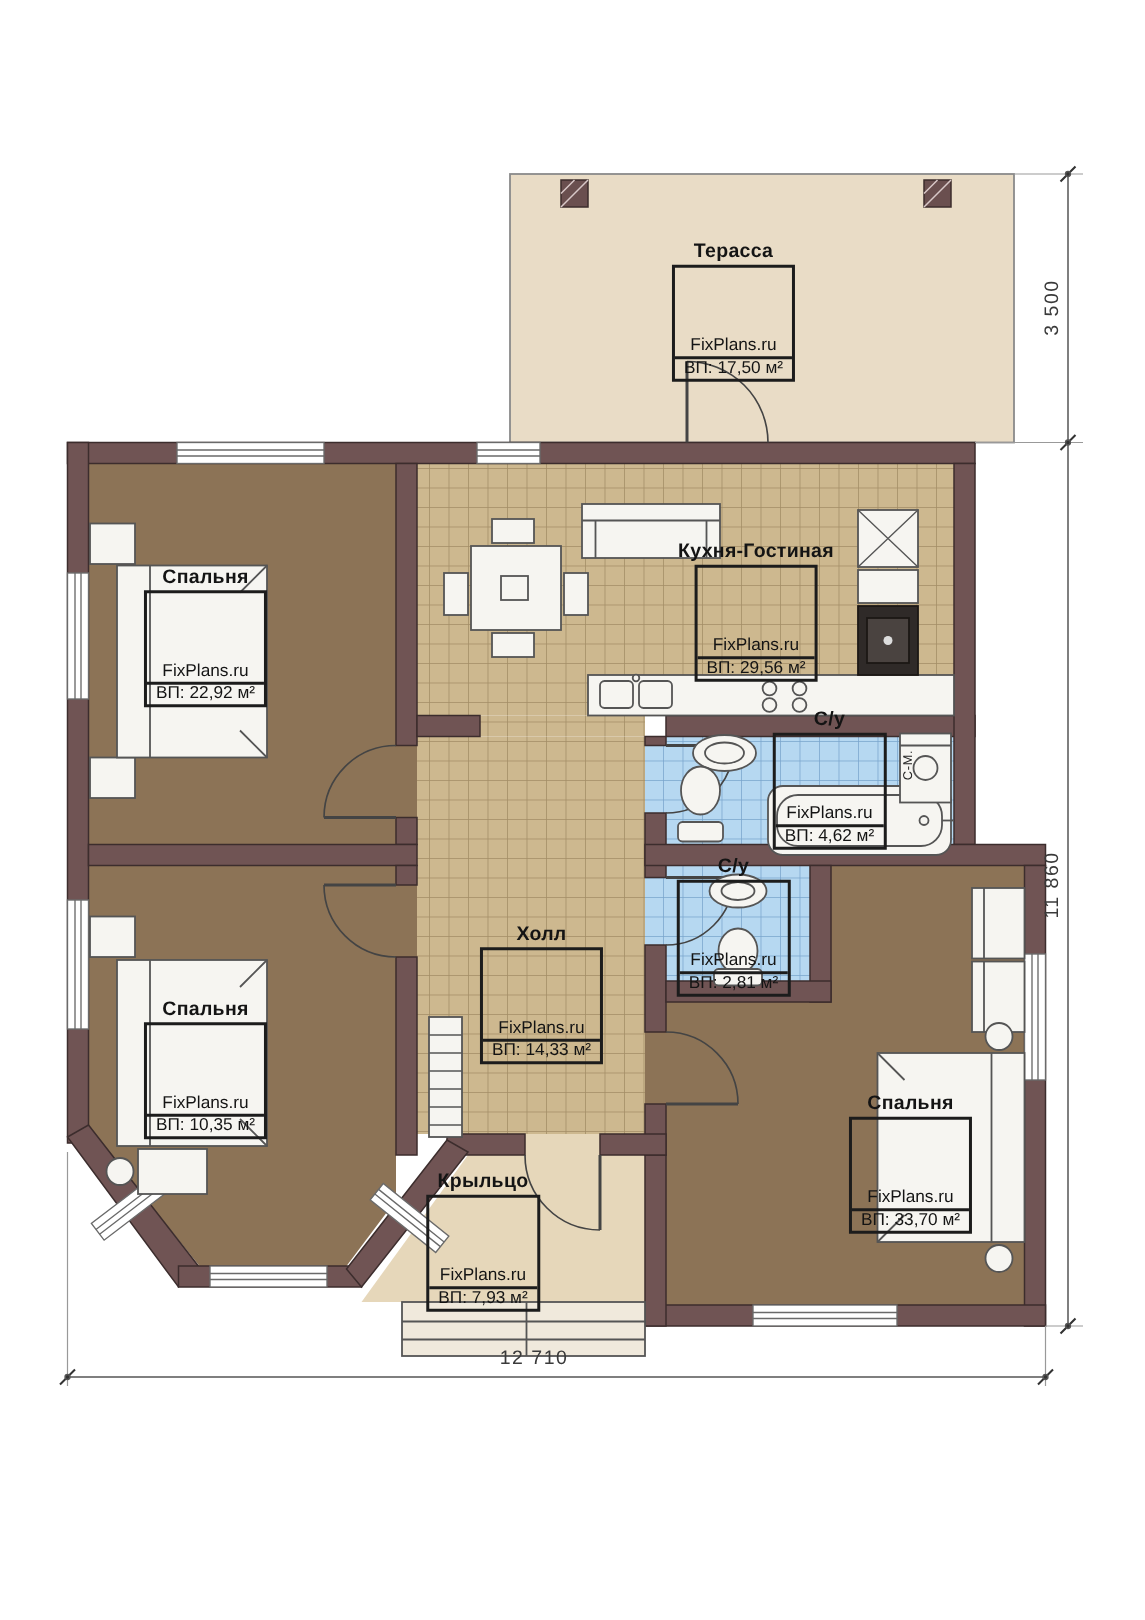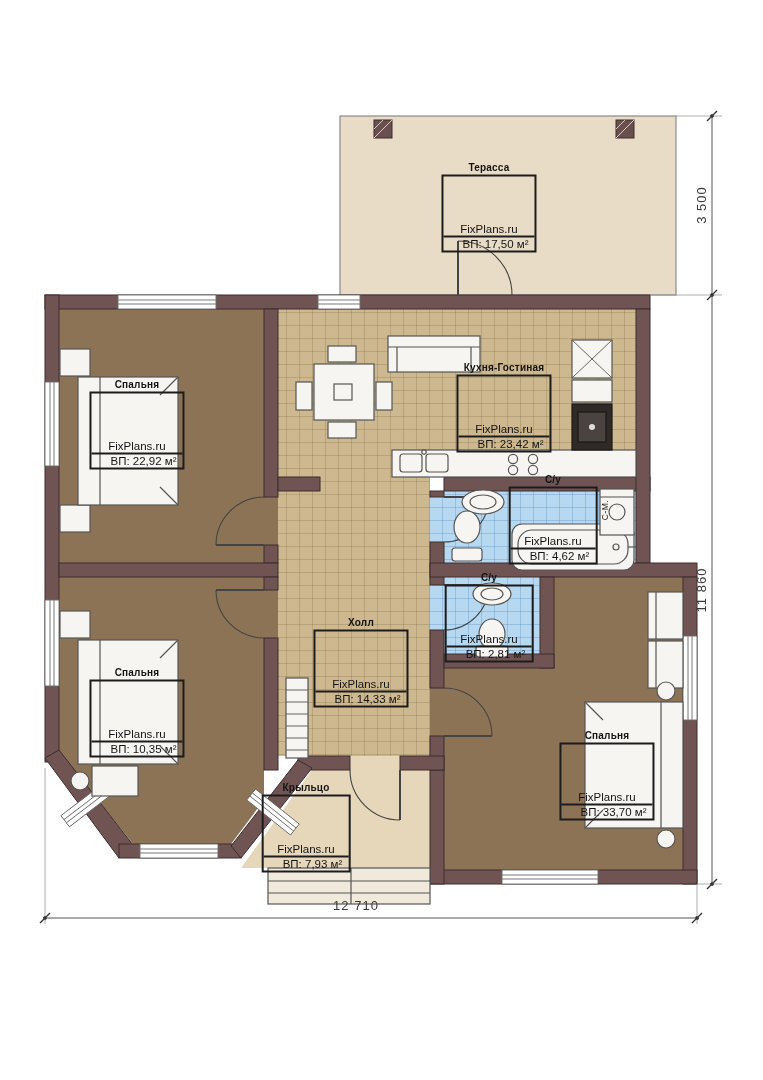--- a/index.html
+++ b/index.html
@@ -1,24 +1,24 @@
 <!DOCTYPE html>
 <html><head>
 <meta charset="utf-8">
 <style>
   html,body{margin:0;padding:0;background:#ffffff;}
   #stage{position:relative;width:763px;height:1080px;background:#fff;overflow:hidden;
          font-family:"Liberation Sans",sans-serif;}
   #plan-svg{position:absolute;left:0;top:0;}
   .overlay{position:absolute;left:0;top:0;width:763px;height:1080px;pointer-events:none;}
   .rlabel{position:absolute;transform:translate(-50%,-50%);text-align:center;color:#141414;white-space:nowrap;}
-  .rname{font-weight:bold;font-size:10px;margin-bottom:2px;letter-spacing:.2px;}
+  .rname{font-weight:bold;font-size:13px;margin-bottom:2px;letter-spacing:.2px;}
   .rbox{display:inline-block;border:2px solid #1c1c1c;font-size:11.5px;background:transparent;}
   .rsite{padding:0 6px 1px 6px;border-bottom:2px solid #1c1c1c;margin-top:46px;}
-  .rarea{padding:0 6px 1px 19px;}
+  .rarea{padding:0 6px 1px 6px;}
   .dim{position:absolute;font-size:13px;color:#3a3a3a;letter-spacing:1px;transform:translate(-50%,-50%);}
   .dim.vert{transform:translate(-50%,-50%) rotate(-90deg);}
   .tinyvert{position:absolute;font-size:8.5px;color:#222;transform:translate(-50%,-50%) rotate(-90deg);letter-spacing:.5px;}
 </style>
 </head>
 <body>
 
 <div id="stage">
 
 <svg id="plan-svg" width="763" height="1080" viewBox="0 0 763 1080">
@@ -316,21 +316,21 @@
 
   <div class="rlabel" style="left:137px;top:424px">
     <div class="rname">Спальня</div>
     <div class="rbox"><div class="rsite">FixPlans.ru</div>
     <div class="rarea">ВП: 22,92 м²</div></div>
   </div>
 
   <div class="rlabel" style="left:504px;top:407px">
     <div class="rname">Кухня-Гостиная</div>
     <div class="rbox"><div class="rsite">FixPlans.ru</div>
-    <div class="rarea">ВП: 23,42 м²</div></div>
+    <div class="rarea">ВП: 29,56 м²</div></div>
   </div>
 
   <div class="rlabel" style="left:553px;top:519px">
     <div class="rname">С/у</div>
     <div class="rbox"><div class="rsite">FixPlans.ru</div>
     <div class="rarea">ВП: 4,62 м²</div></div>
   </div>
 
   <div class="rlabel" style="left:361px;top:662px">
     <div class="rname">Холл</div>
@@ -349,21 +349,21 @@
     <div class="rbox"><div class="rsite">FixPlans.ru</div>
     <div class="rarea">ВП: 10,35 м²</div></div>
   </div>
 
   <div class="rlabel" style="left:607px;top:775px">
     <div class="rname">Спальня</div>
     <div class="rbox"><div class="rsite">FixPlans.ru</div>
     <div class="rarea">ВП: 33,70 м²</div></div>
   </div>
 
-  <div class="rlabel" style="left:306px;top:827px">
+  <div class="rlabel" style="left:322px;top:827px">
     <div class="rname">Крыльцо</div>
     <div class="rbox"><div class="rsite">FixPlans.ru</div>
     <div class="rarea">ВП: 7,93 м²</div></div>
   </div>
 
   <div class="dim vert" style="left:701px;top:205px">3 500</div>
   <div class="dim vert" style="left:701px;top:590px">11 860</div>
   <div class="dim" style="left:356px;top:905px">12 710</div>
 
   <div class="tinyvert" style="left:605px;top:510px">С-М.</div>

